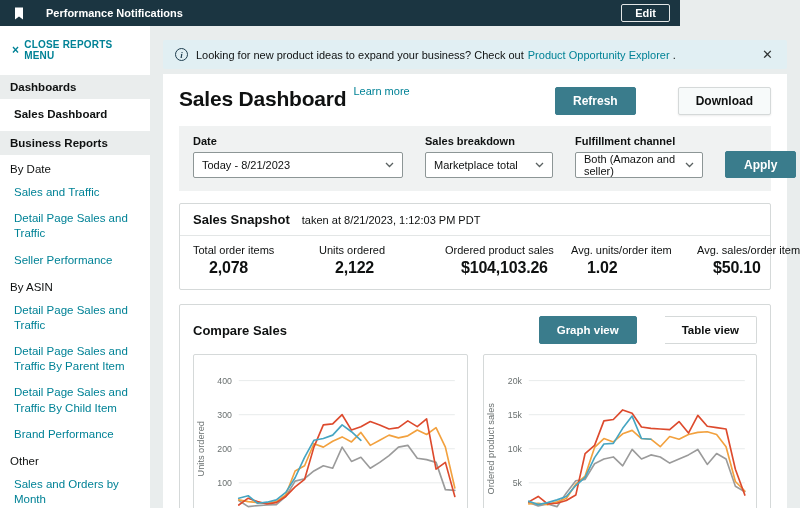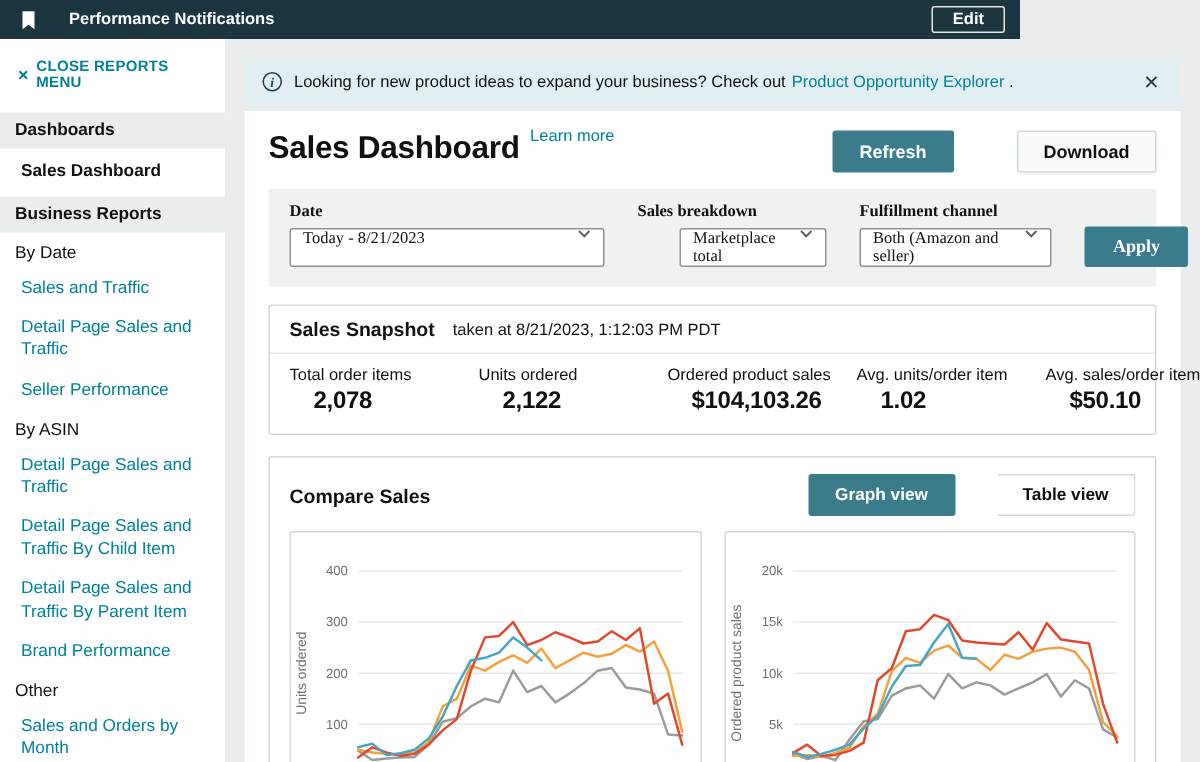--- a/index.html
+++ b/index.html
@@ -39,24 +39,24 @@
   .panel { background:#fff; margin-top:5px; height:460px; padding:13px 16px 0 16px; }
 
   .hdr-row { display:flex; align-items:flex-start; }
   .page-title { font-size:21px; font-weight:bold; color:#0f1111; letter-spacing:-.2px; }
   .learn-more { font-size:11px; color:#008296; margin-left:7px; cursor:pointer; position:relative; top:-2px; }
   .hdr-btns { margin-left:auto; display:flex; gap:10px; }
   .btn { font-family:inherit; font-size:12px; border-radius:2px; padding:6px 17px; cursor:pointer; border:1px solid transparent; }
   .btn-teal { background:#3a7c8c; color:#fff; border-color:#3a7c8c; font-weight:bold; }
   .btn-light { background:#f7fafa; color:#0f1111; border-color:#d5d9d9; box-shadow:0 1px 2px rgba(0,0,0,.08); font-weight:bold;margin-left:32px; }
 
-  .filterbar { margin-top:11px; background:#f0f2f2; padding:9px 14px 13px 14px; display:flex; gap:22px; align-items:flex-end;font-family:Liberation Serif, serif; }
+  .filterbar { margin-top:11px; background:#f0f2f2; padding:9px 14px 13px 14px; display:flex; gap:22px; align-items:flex-end; }
   .fgroup .flabel { font-size:11px; font-weight:bold; margin-bottom:5px; }
   .fake-select { background:#fff; border:1px solid #8d9696; border-radius:2px; height:26px; display:flex;
-            font-size:11px; padding:0 8px; cursor:pointer; }
+            align-items:center; font-size:11px; padding:0 8px; cursor:pointer; }
   .fake-select .val { flex:1; }
   .fake-select svg { flex:none; margin-left:8px; }
   .apply-btn { height:27px; padding:0 18px; }
 
   .box { border:1px solid #d5d9d9; border-radius:2px; margin-top:12px; background:#fff; }
   .box-hd { display:flex; align-items:center; padding:8px 13px; }
   .box-title { font-size:13px; font-weight:bold; }
   .taken { font-size:11px; color:#0f1111; margin-left:12px; }
   .snap-divider { border-top:1px solid #e3e6e6; }
   .metrics { display:flex; padding:8px 13px 12px 13px; }
@@ -98,22 +98,22 @@
   <div id="sb-items">
       <div class="sb-header">Dashboards</div>
       <div class="sb-active">Sales Dashboard</div>
       <div class="sb-header">Business Reports</div>
       <div class="sb-group">By Date</div>
       <div class="sb-link">Sales and Traffic</div>
       <div class="sb-link">Detail Page Sales and Traffic</div>
       <div class="sb-link">Seller Performance</div>
       <div class="sb-group">By ASIN</div>
       <div class="sb-link">Detail Page Sales and Traffic</div>
+      <div class="sb-link">Detail Page Sales and Traffic By Parent Item</div>
       <div class="sb-link">Detail Page Sales and Traffic By Child Item</div>
-      <div class="sb-link">Detail Page Sales and Traffic By Parent Item</div>
       <div class="sb-link">Brand Performance</div>
       <div class="sb-group">Other</div>
       <div class="sb-link">Sales and Orders by Month</div>
     </div>
 </div>
 
 <div class="main">
 
   <div class="banner">
     <span class="info">i</span>
@@ -140,21 +140,21 @@
             <div class="flabel">Date</div>
             <div class="fake-select" style="width: 210px;">
               <span class="val">Today - 8/21/2023</span>
               <svg width="9" height="6" viewBox="0 0 9 6">
                 <polyline points="1,1 4.5,4.5 8,1" fill="none" stroke="#5a6161" stroke-width="1.3"></polyline>
               </svg>
             </div>
           </div>
           <div class="fgroup">
             <div class="flabel">Sales breakdown</div>
-            <div class="fake-select" style="width: 98px; margin-left: 28px;">
+            <div class="fake-select" style="width: 128px;">
               <span class="val">Marketplace total</span>
               <svg width="9" height="6" viewBox="0 0 9 6">
                 <polyline points="1,1 4.5,4.5 8,1" fill="none" stroke="#5a6161" stroke-width="1.3"></polyline>
               </svg>
             </div>
           </div>
           <div class="fgroup">
             <div class="flabel">Fulfillment channel</div>
             <div class="fake-select" style="width: 128px;">
               <span class="val">Both (Amazon and seller)</span>

